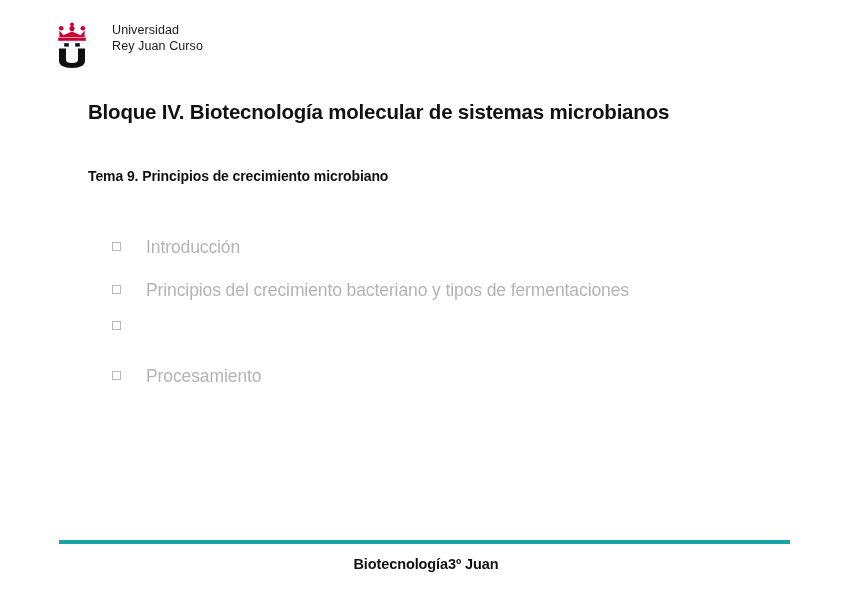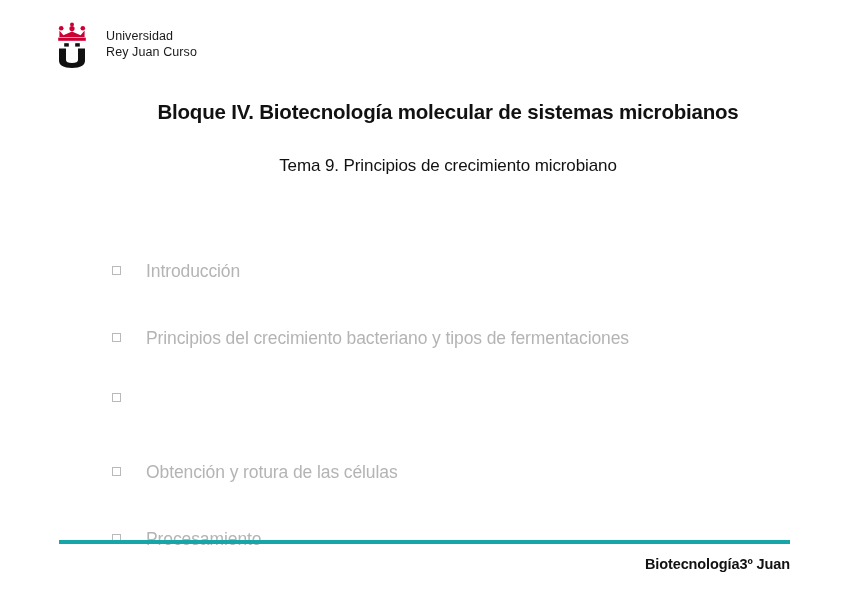--- a/index.html
+++ b/index.html
@@ -20,22 +20,22 @@
     inset: 0;
     background: #ffffff;
   }
 
   
   .logo {
     position: absolute;
     left: 56px;
     top: 22px;
     display: flex;
-    align-items: center;
-    gap: 18px;
+    align-items: flex-start;
+    gap: 24px;
   }
   .logo-mark {
     width: 32px;
     height: 46px;
     position: relative;
     display: block;
   }
   .logo-wordmark {
     display: flex;
     flex-direction: column;
@@ -47,35 +47,34 @@
     letter-spacing: 0.1px;
     white-space: nowrap;
   }
 
   
   .heading-block {
     position: absolute;
     left: 88px;
     top: 100px;
     width: 720px;
-    text-align: center;
   }
   .heading-main {
     font-size: 20.5px;
     font-weight: bold;
     color: #111111;
     letter-spacing: -0.2px;
     white-space: nowrap;
   }
   .heading-sub {
-    font-size: 17px;
-    font-weight: normal;
+    font-size: 14px;
+    font-weight: bold;
     color: #111111;
     letter-spacing: -0.1px;
-    margin-top: 32px;
+    margin-top: 44px;
     white-space: nowrap;
   }
 
   
   .topic-list {
     position: absolute;
     left: 112px;
     top: 237px;
     width: 700px;
     margin: 0;
@@ -83,21 +82,20 @@
     list-style: none;
   }
   .topic-item {
     display: flex;
     align-items: baseline;
     height: 43px;
     color: #b4b4b4;
     font-size: 17.5px;
     letter-spacing: -0.1px;
     white-space: nowrap;
-    margin-top: 24px;
   }
   .topic-bullet {
     flex: 0 0 auto;
     width: 7px;
     height: 7px;
     border: 1px solid #b9b9b9;
     background: #ffffff;
     position: relative;
     top: -2px;
     margin-right: 25px;
@@ -114,21 +112,21 @@
     width: 731px;
     height: 4px;
     background: #16a5a8;
   }
   .footer {
     position: absolute;
     left: 62px;
     right: 58px;
     top: 556px;
     display: flex;
-    justify-content: flex-end;
+    justify-content: center;
     align-items: baseline;
     font-size: 14.5px;
     font-weight: bold;
     color: #111111;
     letter-spacing: -0.1px;
   }
 </style>
 </head>
 <body>
 
@@ -171,24 +169,20 @@
     </li>
     <li class="topic-item">
       <span class="topic-bullet"></span>
       <span class="topic-label">Principios del crecimiento bacteriano y tipos de fermentaciones</span>
     </li>
     <li class="topic-item">
       <span class="topic-bullet"></span>
     </li>
     <li class="topic-item">
       <span class="topic-bullet"></span>
-      <span class="topic-label">Obtención y rotura de las células</span>
-    </li>
-    <li class="topic-item">
-      <span class="topic-bullet"></span>
       <span class="topic-label">Procesamiento</span>
     </li>
   </ul>
 
   <div class="footer-rule"></div>
   <div class="footer">
     <span>Biotecnología</span>
     <span>3º Juan</span>
   </div>
 

